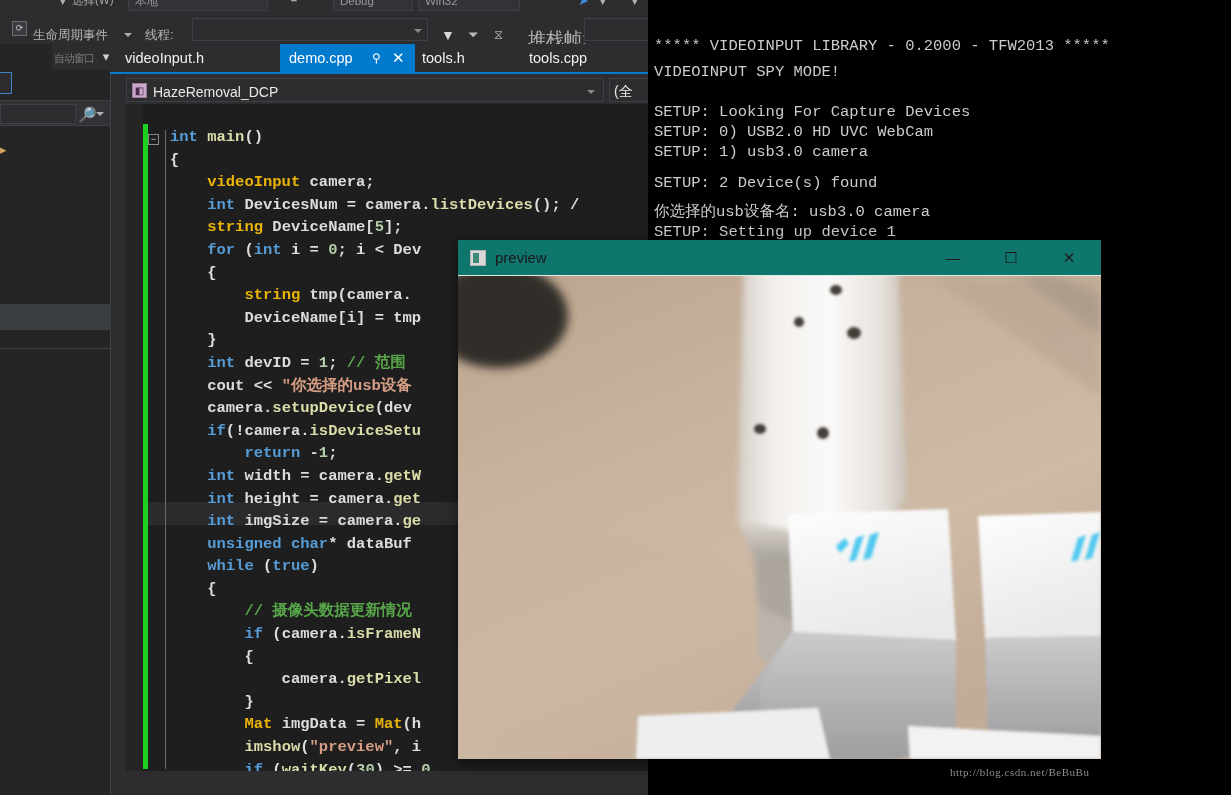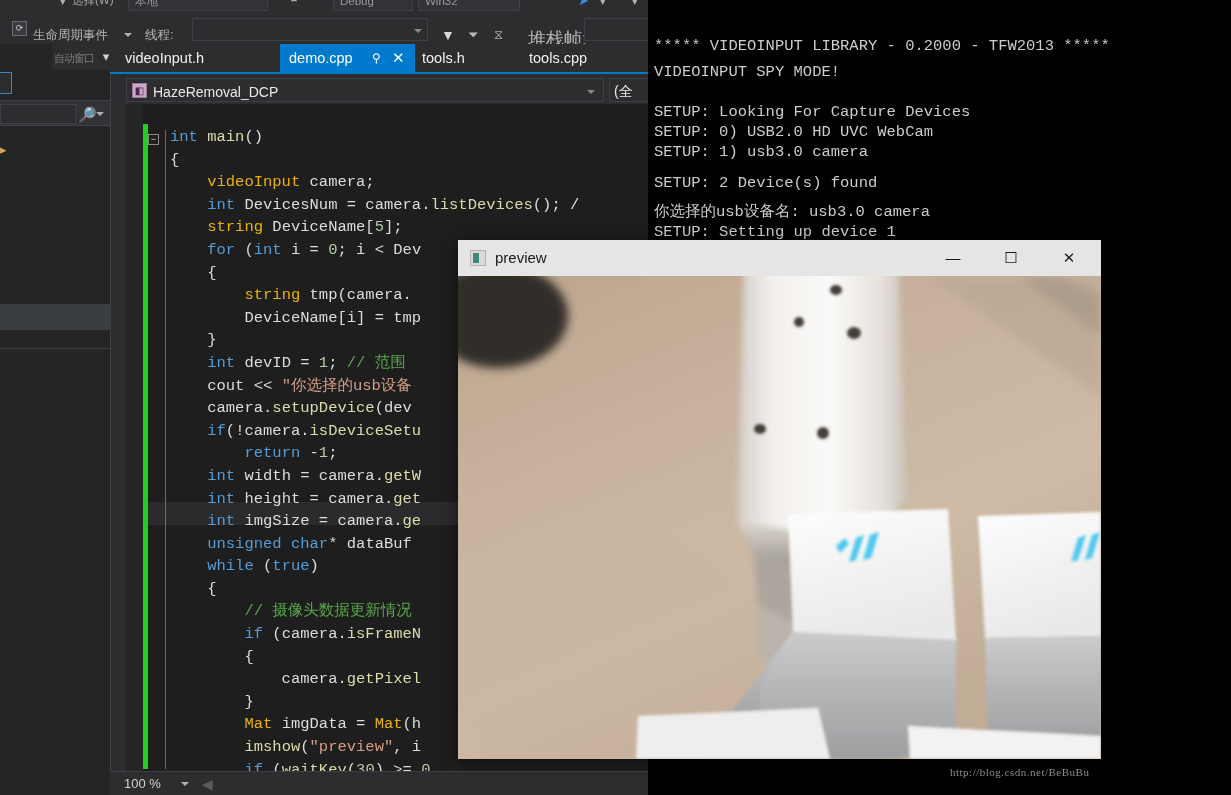--- a/index.html
+++ b/index.html
@@ -362,21 +362,21 @@
   .code {
     position: absolute;
     left: 44px; top: 22px;
     width: 620px;
     font-family: "Liberation Mono", "DejaVu Sans Mono", monospace;
     font-size: 15.5px;
     line-height: 22.6px;
     color: #dcdcdc;
     white-space: pre;
   }
-  .code .ln { display: block; height: 22.6px; }
+  .code .ln { display: block; height: 22.6px; font-weight: bold; }
   .hl-line {
     position: absolute;
     left: 22px; top: 398px;
     width: 512px; height: 23px;
     background: #2b2b2d;
   }
   .kw   { color: #569cd6; }
   .typ  { color: #eab308; }
   .fn   { color: #dcdcaa; }
   .str  { color: #d69d85; }
@@ -442,21 +442,21 @@
     left: 458px; top: 240px;
     width: 643px; height: 519px;
     background: #ffffff;
     box-shadow: 0 3px 14px rgba(0,0,0,0.55);
     overflow: hidden;
   }
   .pv-title {
     position: absolute;
     left: 0; top: 0;
     width: 643px; height: 36px;
-    background: #e5e5e5;
+    background: #0f766e;
     border-bottom: 1px solid #e6e6e6;
     box-sizing: border-box;
   }
   .pv-appicon {
     position: absolute;
     left: 12px; top: 10px;
     width: 16px; height: 16px;
     background: #d9d9d9;
     border: 1px solid #b4b4b4;
     box-sizing: border-box;
@@ -582,25 +582,20 @@
 
     <div id="editor">
       <div class="ed-gutter"></div>
       <div class="ed-change"></div>
       <div class="hl-line"></div>
       <div class="ed-indentline"></div>
       <div class="fold">−</div>
       <div class="code" id="code-area"><span class="ln"><span class="kw">int</span><span class="pl"> </span><span class="fn">main</span><span class="pl">()</span></span><span class="ln"><span class="pl">{</span></span><span class="ln"><span class="typ">    videoInput</span><span class="pl"> camera;</span></span><span class="ln"><span class="pl">    </span><span class="kw">int</span><span class="pl"> DevicesNum = camera.</span><span class="fn">listDevices</span><span class="pl">(); /</span></span><span class="ln"><span class="pl">    </span><span class="typ">string</span><span class="pl"> DeviceName[</span><span class="num">5</span><span class="pl">];</span></span><span class="ln"><span class="pl">    </span><span class="kw">for</span><span class="pl"> (</span><span class="kw">int</span><span class="pl"> i = </span><span class="num">0</span><span class="pl">; i &lt; Dev</span></span><span class="ln"><span class="pl">    {</span></span><span class="ln"><span class="pl">        </span><span class="typ">string</span><span class="pl"> tmp(camera.</span></span><span class="ln"><span class="pl">        DeviceName[i] = tmp</span></span><span class="ln"><span class="pl">    }</span></span><span class="ln"><span class="pl">    </span><span class="kw">int</span><span class="pl"> devID = </span><span class="num">1</span><span class="pl">; </span><span class="cm">// 范围 </span></span><span class="ln"><span class="pl">    cout &lt;&lt; </span><span class="str">"你选择的usb设备</span></span><span class="ln"><span class="pl">    camera.</span><span class="fn">setupDevice</span><span class="pl">(dev</span></span><span class="ln"><span class="pl">    </span><span class="kw">if</span><span class="pl">(!camera.</span><span class="fn">isDeviceSetu</span></span><span class="ln"><span class="pl">        </span><span class="kw">return</span><span class="pl"> -</span><span class="num">1</span><span class="pl">;</span></span><span class="ln"><span class="pl">    </span><span class="kw">int</span><span class="pl"> width = camera.</span><span class="fn">getW</span></span><span class="ln"><span class="pl">    </span><span class="kw">int</span><span class="pl"> height = camera.</span><span class="fn">get</span></span><span class="ln"><span class="pl">    </span><span class="kw">int</span><span class="pl"> imgSize = camera.</span><span class="fn">ge</span></span><span class="ln"><span class="pl">    </span><span class="kw">unsigned</span><span class="pl"> </span><span class="kw">char</span><span class="pl">* dataBuf</span></span><span class="ln"><span class="pl">    </span><span class="kw">while</span><span class="pl"> (</span><span class="kw">true</span><span class="pl">)</span></span><span class="ln"><span class="pl">    {</span></span><span class="ln"><span class="pl">        </span><span class="cm">// 摄像头数据更新情况</span></span><span class="ln"><span class="pl">        </span><span class="kw">if</span><span class="pl"> (camera.</span><span class="fn">isFrameN</span></span><span class="ln"><span class="pl">        {</span></span><span class="ln"><span class="pl">            camera.</span><span class="fn">getPixel</span></span><span class="ln"><span class="pl">        }</span></span><span class="ln"><span class="pl">        </span><span class="typ">Mat</span><span class="pl"> imgData = </span><span class="typ">Mat</span><span class="pl">(h</span></span><span class="ln"><span class="pl">        </span><span class="fn">imshow</span><span class="pl">(</span><span class="str">"preview"</span><span class="pl">, i</span></span><span class="ln"><span class="pl">        </span><span class="kw">if</span><span class="pl"> (</span><span class="fn">waitKey</span><span class="pl">(</span><span class="num">30</span><span class="pl">) &gt;= </span><span class="num">0</span></span></div>
     </div>
 
-    <div id="statusbar">
-      <span class="zoom-box">100 %</span>
-      <span class="zoom-caret"></span>
-      <span class="hscroll-left">◀</span>
-    </div>
   </div>
 
   <div id="console">
     <div id="console-lines">
         <div class="conline" style="top: 4px; margin-top: 32px;">***** VIDEOINPUT LIBRARY - 0.2000 - TFW2013 *****</div>
         <div class="conline" style="top: 62px;">VIDEOINPUT SPY MODE!</div>
         <div class="conline" style="top: 102px;">SETUP: Looking For Capture Devices</div>
         <div class="conline" style="top: 122px; text-align: right;">SETUP: 0) USB2.0 HD UVC WebCam</div>
         <div class="conline" style="top: 142px;">SETUP: 1) usb3.0 camera</div>
         <div class="conline" style="top: 162px; margin-top: 11px;">SETUP: 2 Device(s) found</div>

